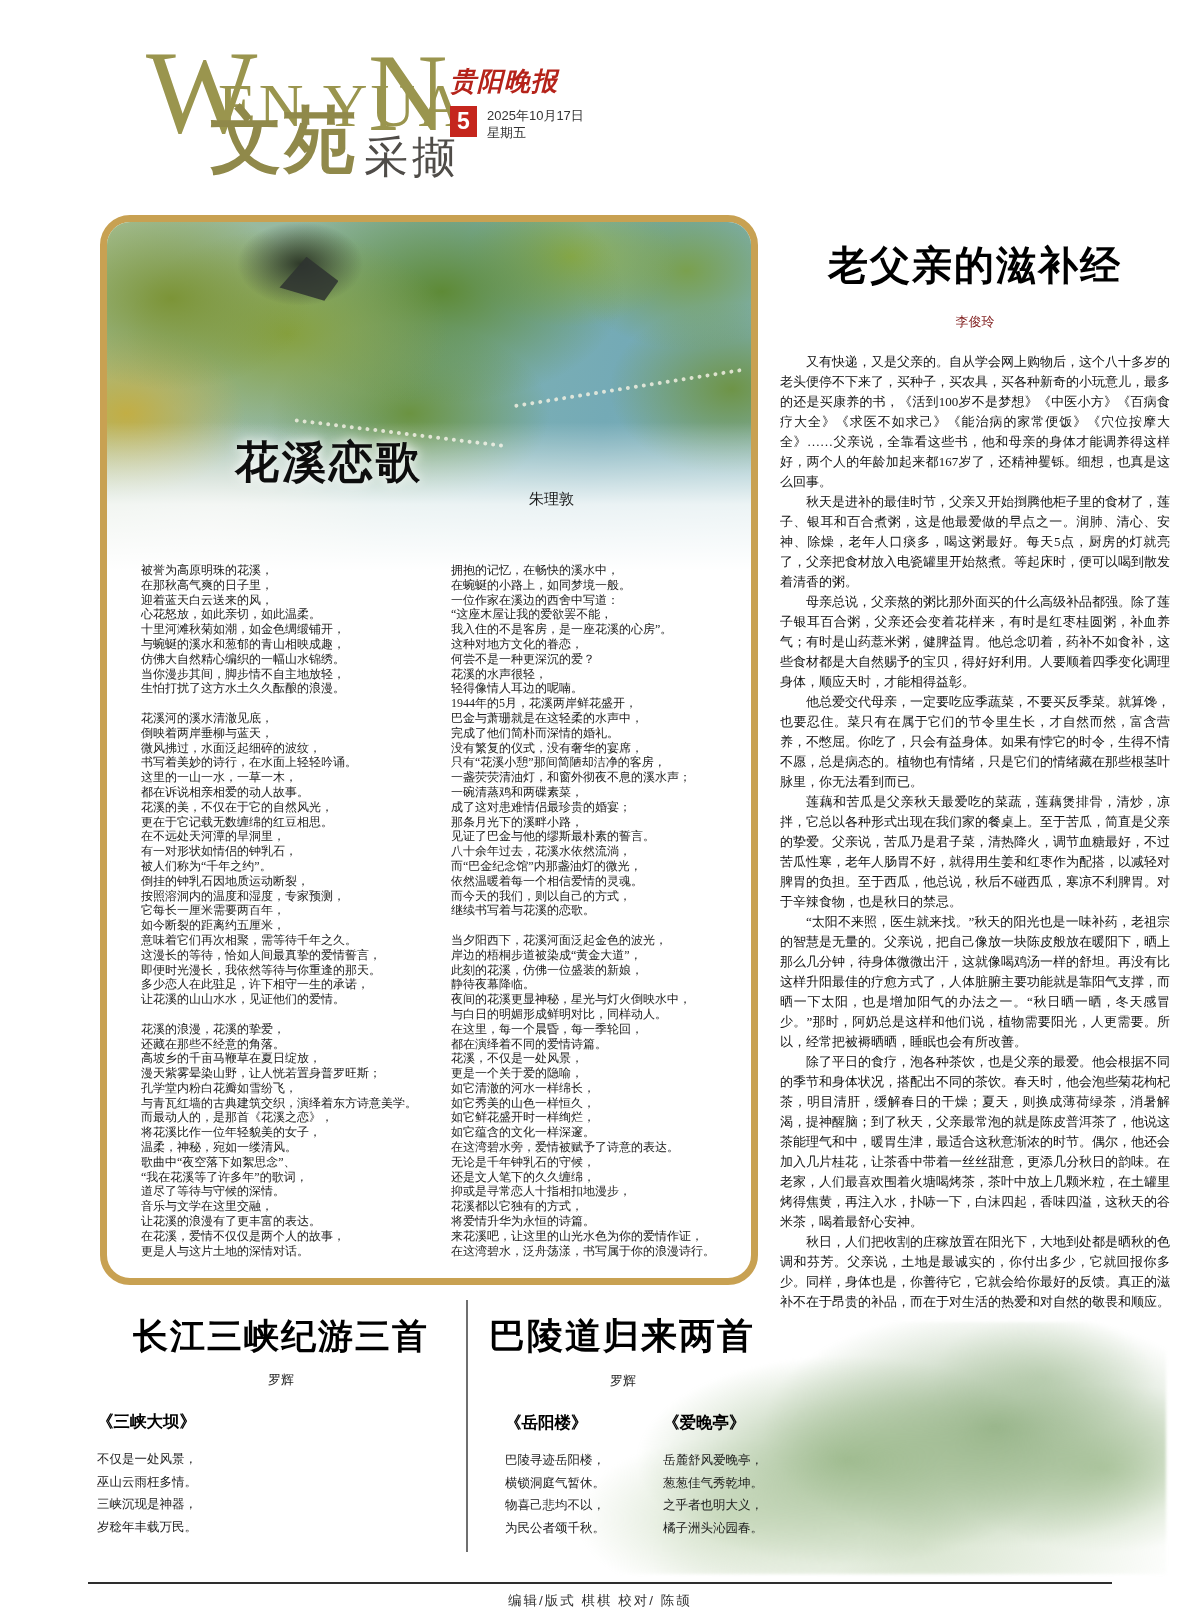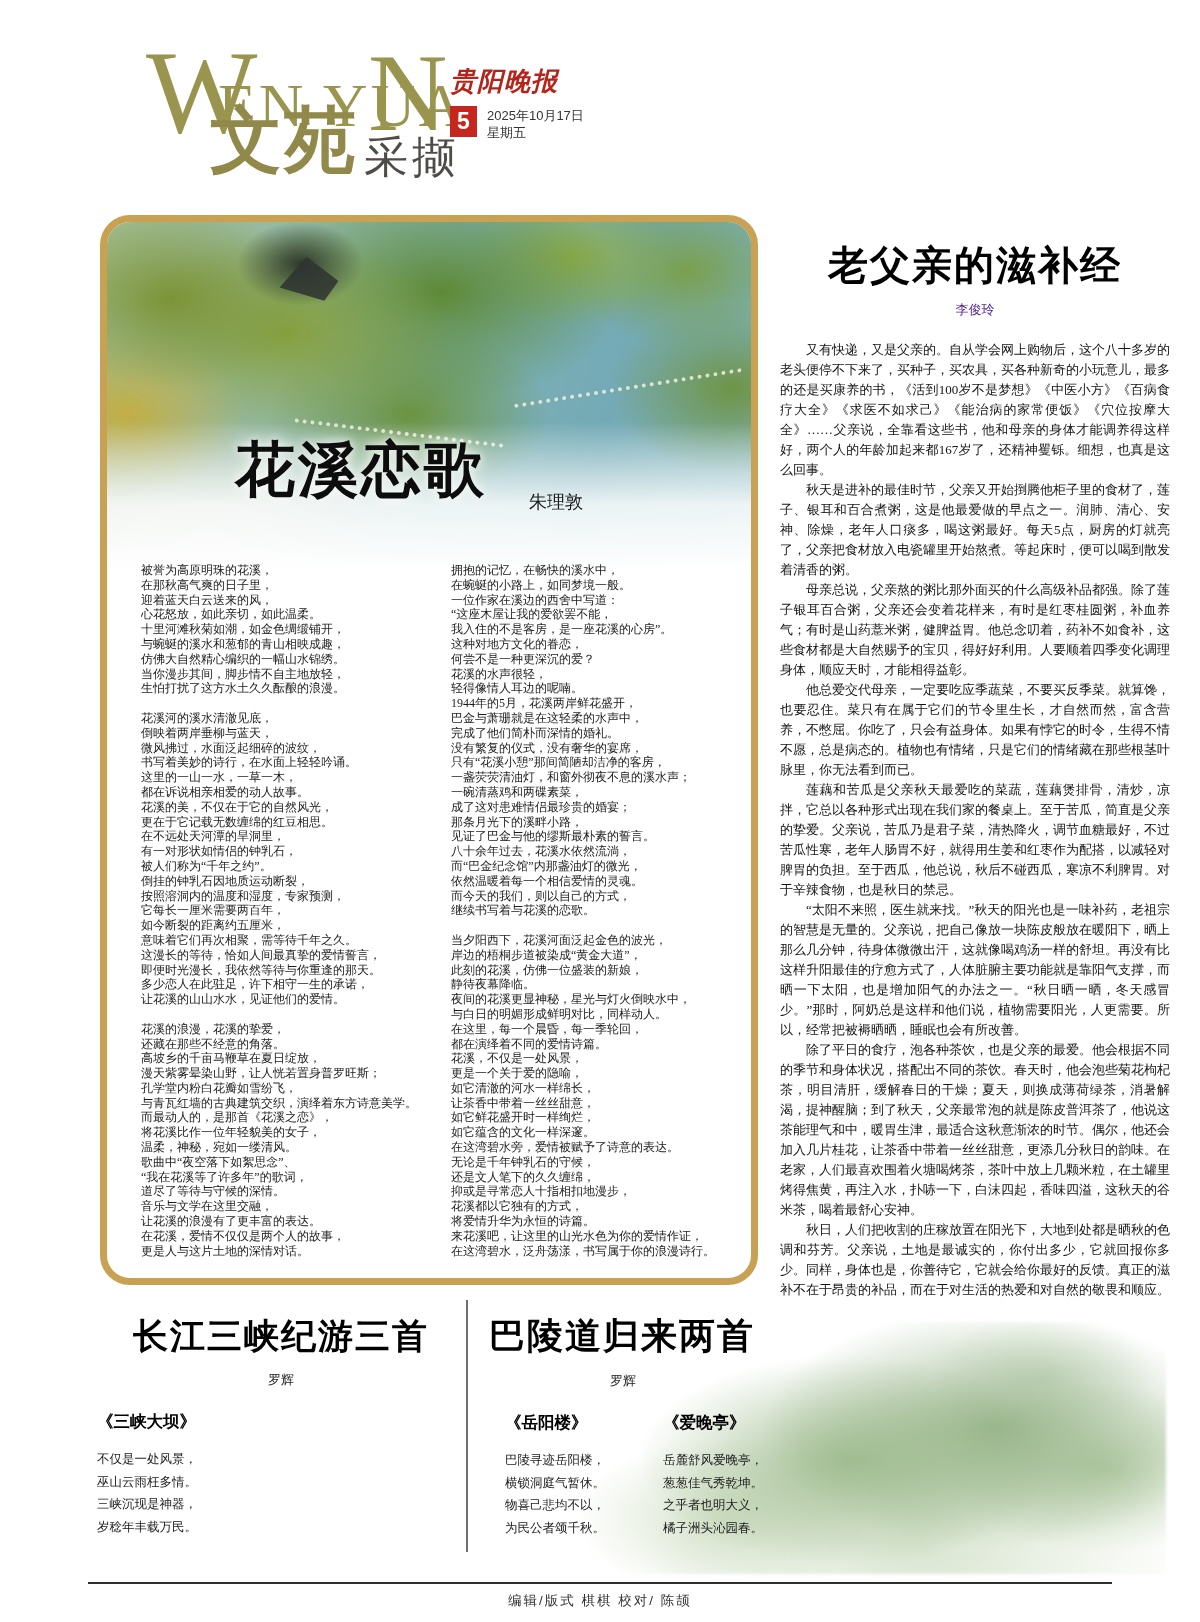--- a/index.html
+++ b/index.html
@@ -41,34 +41,34 @@
       radial-gradient(170px 120px at 97% 48%, #6e9447 0%, rgba(110,148,71,0) 72%),
       radial-gradient(220px 150px at 16% 88%, #b9c9bc 0%, rgba(185,201,188,0) 75%),
       linear-gradient(104deg,#a4bd90 0%,#93b8a6 30%,#7fb2b4 52%,#74aab6 75%,#83b4bc 100%);}
   .roof{position:absolute;left:26%;top:10%;width:64px;height:44px;background:#2e3330;
         clip-path:polygon(50% 0,100% 55%,78% 100%,8% 70%);opacity:.85;}
   .stones{position:absolute;border-top:4px dotted rgba(240,238,225,.85);height:0;}
   .s1{left:29%;top:60%;width:210px;transform:rotate(7deg);}
   .s2{left:63%;top:47%;width:230px;transform:rotate(-9deg);}
   .fade{position:absolute;left:0;right:0;bottom:-2px;height:150px;
         background:linear-gradient(to bottom,rgba(255,255,255,0) 0%,rgba(255,255,255,.85) 55%,#fff 100%);}
-  .feature-title{position:absolute;left:128px;top:218px;font-size:60px;font-weight:900;color:#0d0d0d;
+  .feature-title{position:absolute;left:128px;top:218px;font-size:44px;font-weight:900;color:#0d0d0d;
                  letter-spacing:3px;z-index:3;line-height:1;
                  text-shadow:0 0 10px rgba(255,255,255,.85),0 0 18px rgba(255,255,255,.7);}
-  .feature-author{position:absolute;left:422px;top:268px;font-size:18px;color:#1c1c1c;z-index:3;}
+  .feature-author{position:absolute;left:422px;top:268px;font-size:15px;color:#1c1c1c;z-index:3;}
   .poem-cols{position:absolute;left:0;right:0;top:337px;bottom:0;display:flex;
              padding:4px 10px 8px 34px;gap:20px;z-index:2;}
   .poem-col{flex:1;font-size:12px;line-height:14.8px;color:#1b1b1b;
             font-family:"Liberation Serif",serif;}
   .pline{min-height:14.8px;white-space:nowrap;}
 
   
   .essay{position:absolute;left:780px;top:243px;width:390px;}
   .essay-title{font-size:40px;font-weight:900;text-align:center;color:#000;letter-spacing:2px;line-height:1.1;}
-  .essay-author{text-align:center;font-size:13px;color:#4c1d95;margin-top:14px;}
+  .essay-author{text-align:center;font-size:13px;color:#7f1d1d;margin-top:26px;}
   .essay-body{margin-top:21px;font-size:13px;line-height:20px;text-align:justify;color:#141414;
               font-family:"Liberation Serif",serif;}
   .essay-body p{text-indent:2em;margin:0;}
 
   
   .sanxia{position:absolute;left:95px;top:1318px;width:372px;text-align:center;z-index:2;}
   .sec-title{font-size:35px;font-weight:900;color:#000;letter-spacing:2px;line-height:1;}
   .sec-author{font-size:13px;margin-top:18px;color:#222;}
   .poem-grid{display:flex;justify-content:space-between;margin-top:22px;text-align:left;padding:0 2px;}
   .mini-poem{min-width:0;}
@@ -210,21 +210,21 @@
           <div class="pline">岸边的梧桐步道被染成“黄金大道”，</div>
           <div class="pline">此刻的花溪，仿佛一位盛装的新娘，</div>
           <div class="pline">静待夜幕降临。</div>
           <div class="pline">夜间的花溪更显神秘，星光与灯火倒映水中，</div>
           <div class="pline">与白日的明媚形成鲜明对比，同样动人。</div>
           <div class="pline">在这里，每一个晨昏，每一季轮回，</div>
           <div class="pline">都在演绎着不同的爱情诗篇。</div>
           <div class="pline">花溪，不仅是一处风景，</div>
           <div class="pline">更是一个关于爱的隐喻，</div>
           <div class="pline">如它清澈的河水一样绵长，</div>
-          <div class="pline">让茶香中带着一丝丝甜意，</div>
+          <div class="pline">如它秀美的山色一样恒久，</div>
           <div class="pline">如它鲜花盛开时一样绚烂，</div>
           <div class="pline">如它蕴含的文化一样深邃。</div>
           <div class="pline">在这湾碧水旁，爱情被赋予了诗意的表达。</div>
           <div class="pline">无论是千年钟乳石的守候，</div>
           <div class="pline">还是文人笔下的久久缠绵，</div>
           <div class="pline">抑或是寻常恋人十指相扣地漫步，</div>
           <div class="pline">花溪都以它独有的方式，</div>
           <div class="pline">将爱情升华为永恒的诗篇。</div>
           <div class="pline">来花溪吧，让这里的山光水色为你的爱情作证，</div>
           <div class="pline">在这湾碧水，泛舟荡漾，书写属于你的浪漫诗行。</div>

